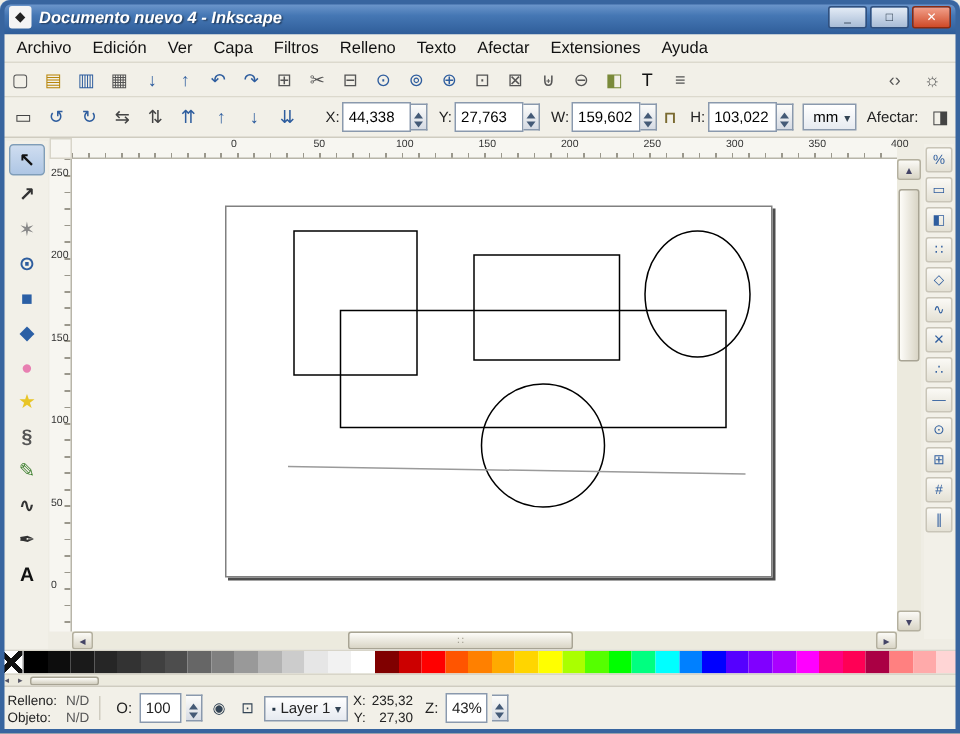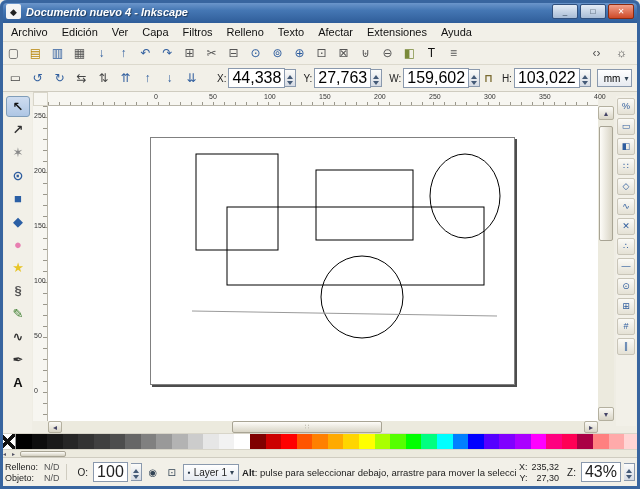--- a/index.html
+++ b/index.html
@@ -17,21 +17,21 @@
   .menubar{position:absolute;top:23px;left:0;right:0;height:19px;background:#f2f0e8;border-bottom:1px solid #dcd9cd;display:flex;align-items:center;padding-left:4px;z-index:2;}
   .menu-item{font-size:11px;color:#111;padding:2px 7px;white-space:nowrap;}
   .toolbar1{position:absolute;top:42px;left:0;right:0;height:23px;background:#f2f0e8;border-bottom:1px solid #dcd9cd;display:flex;align-items:center;padding-left:3px;gap:1px;z-index:2;}
   .toolbar1 .rightgrp{margin-left:auto;margin-right:8px;display:flex;gap:4px;}
   .tbtn{width:21px;height:20px;background:none;border:1px solid transparent;border-radius:2px;display:flex;align-items:center;justify-content:center;padding:0;}
   .tbtn span{font-size:12px;line-height:1;}
   .toolbar2{position:absolute;top:65px;left:0;right:0;height:27px;background:#f2f0e8;border-bottom:1px solid #cfccc0;display:flex;align-items:center;padding:0 5px;gap:2px;z-index:2;}
   .vsep{width:1px;height:16px;background:#cfccc0;margin:0 3px;}
   .flabel{font-size:10px;color:#222;margin:0 2px 0 5px;white-space:nowrap;}
   .field{display:flex;align-items:center;}
-  .numbox{height:20px;border:1px solid #8a99ad;background:#fff;display:flex;align-items:center;padding:0 3px;font-size:16px;min-width:46px;white-space:nowrap;}
+  .numbox{height:20px;border:1px solid #8a99ad;background:#fff;display:flex;align-items:center;padding:0 3px;font-size:10px;min-width:46px;white-space:nowrap;}
   .numbox.small{min-width:28px;}
   .spin{width:11px;height:18px;border:1px solid #8a99ad;border-left:none;background:linear-gradient(#fcfcfa,#d6dbe4);display:flex;flex-direction:column;}
   .spin div{flex:1;position:relative;}
   .spin .up::after{content:"";position:absolute;left:2px;top:2px;border:3px solid transparent;border-bottom:4px solid #445a77;}
   .spin .dn::after{content:"";position:absolute;left:2px;top:3px;border:3px solid transparent;border-top:4px solid #445a77;}
   .unitbox{height:18px;border:1px solid #8a99ad;background:linear-gradient(#fff,#e6eaf0);display:flex;align-items:center;font-size:10px;padding:0 3px 0 6px;gap:4px;margin-left:4px;}
   .dd{font-size:8px;color:#345;}
   .lockic{font-size:11px;color:#7a6a30;margin:0 2px;font-weight:bold;}
   .affect{margin-left:auto;display:flex;align-items:center;gap:2px;margin-right:2px;}
   
@@ -488,21 +488,20 @@
         <span>◉</span>
       </button>
     <button class="mini">
         <span>⊡</span>
       </button>
     <span class="layerbox">
       <span class="bullet">▪</span>
       <span>Layer 1</span>
       <span class="dd">▾</span>
     </span>
-    <span class="msg"><b>Alt</b><span>: pulse para seleccionar debajo, arrastre para mover la selecci</span></span>
     <div class="coords">
       <span>X:</span>
       <span>235,32</span>
       <span>Y:</span>
       <span>27,30</span>
     </div>
     <span class="flabel">Z:</span>
     <span class="numbox small">
         <span>43%</span>
       </span>

